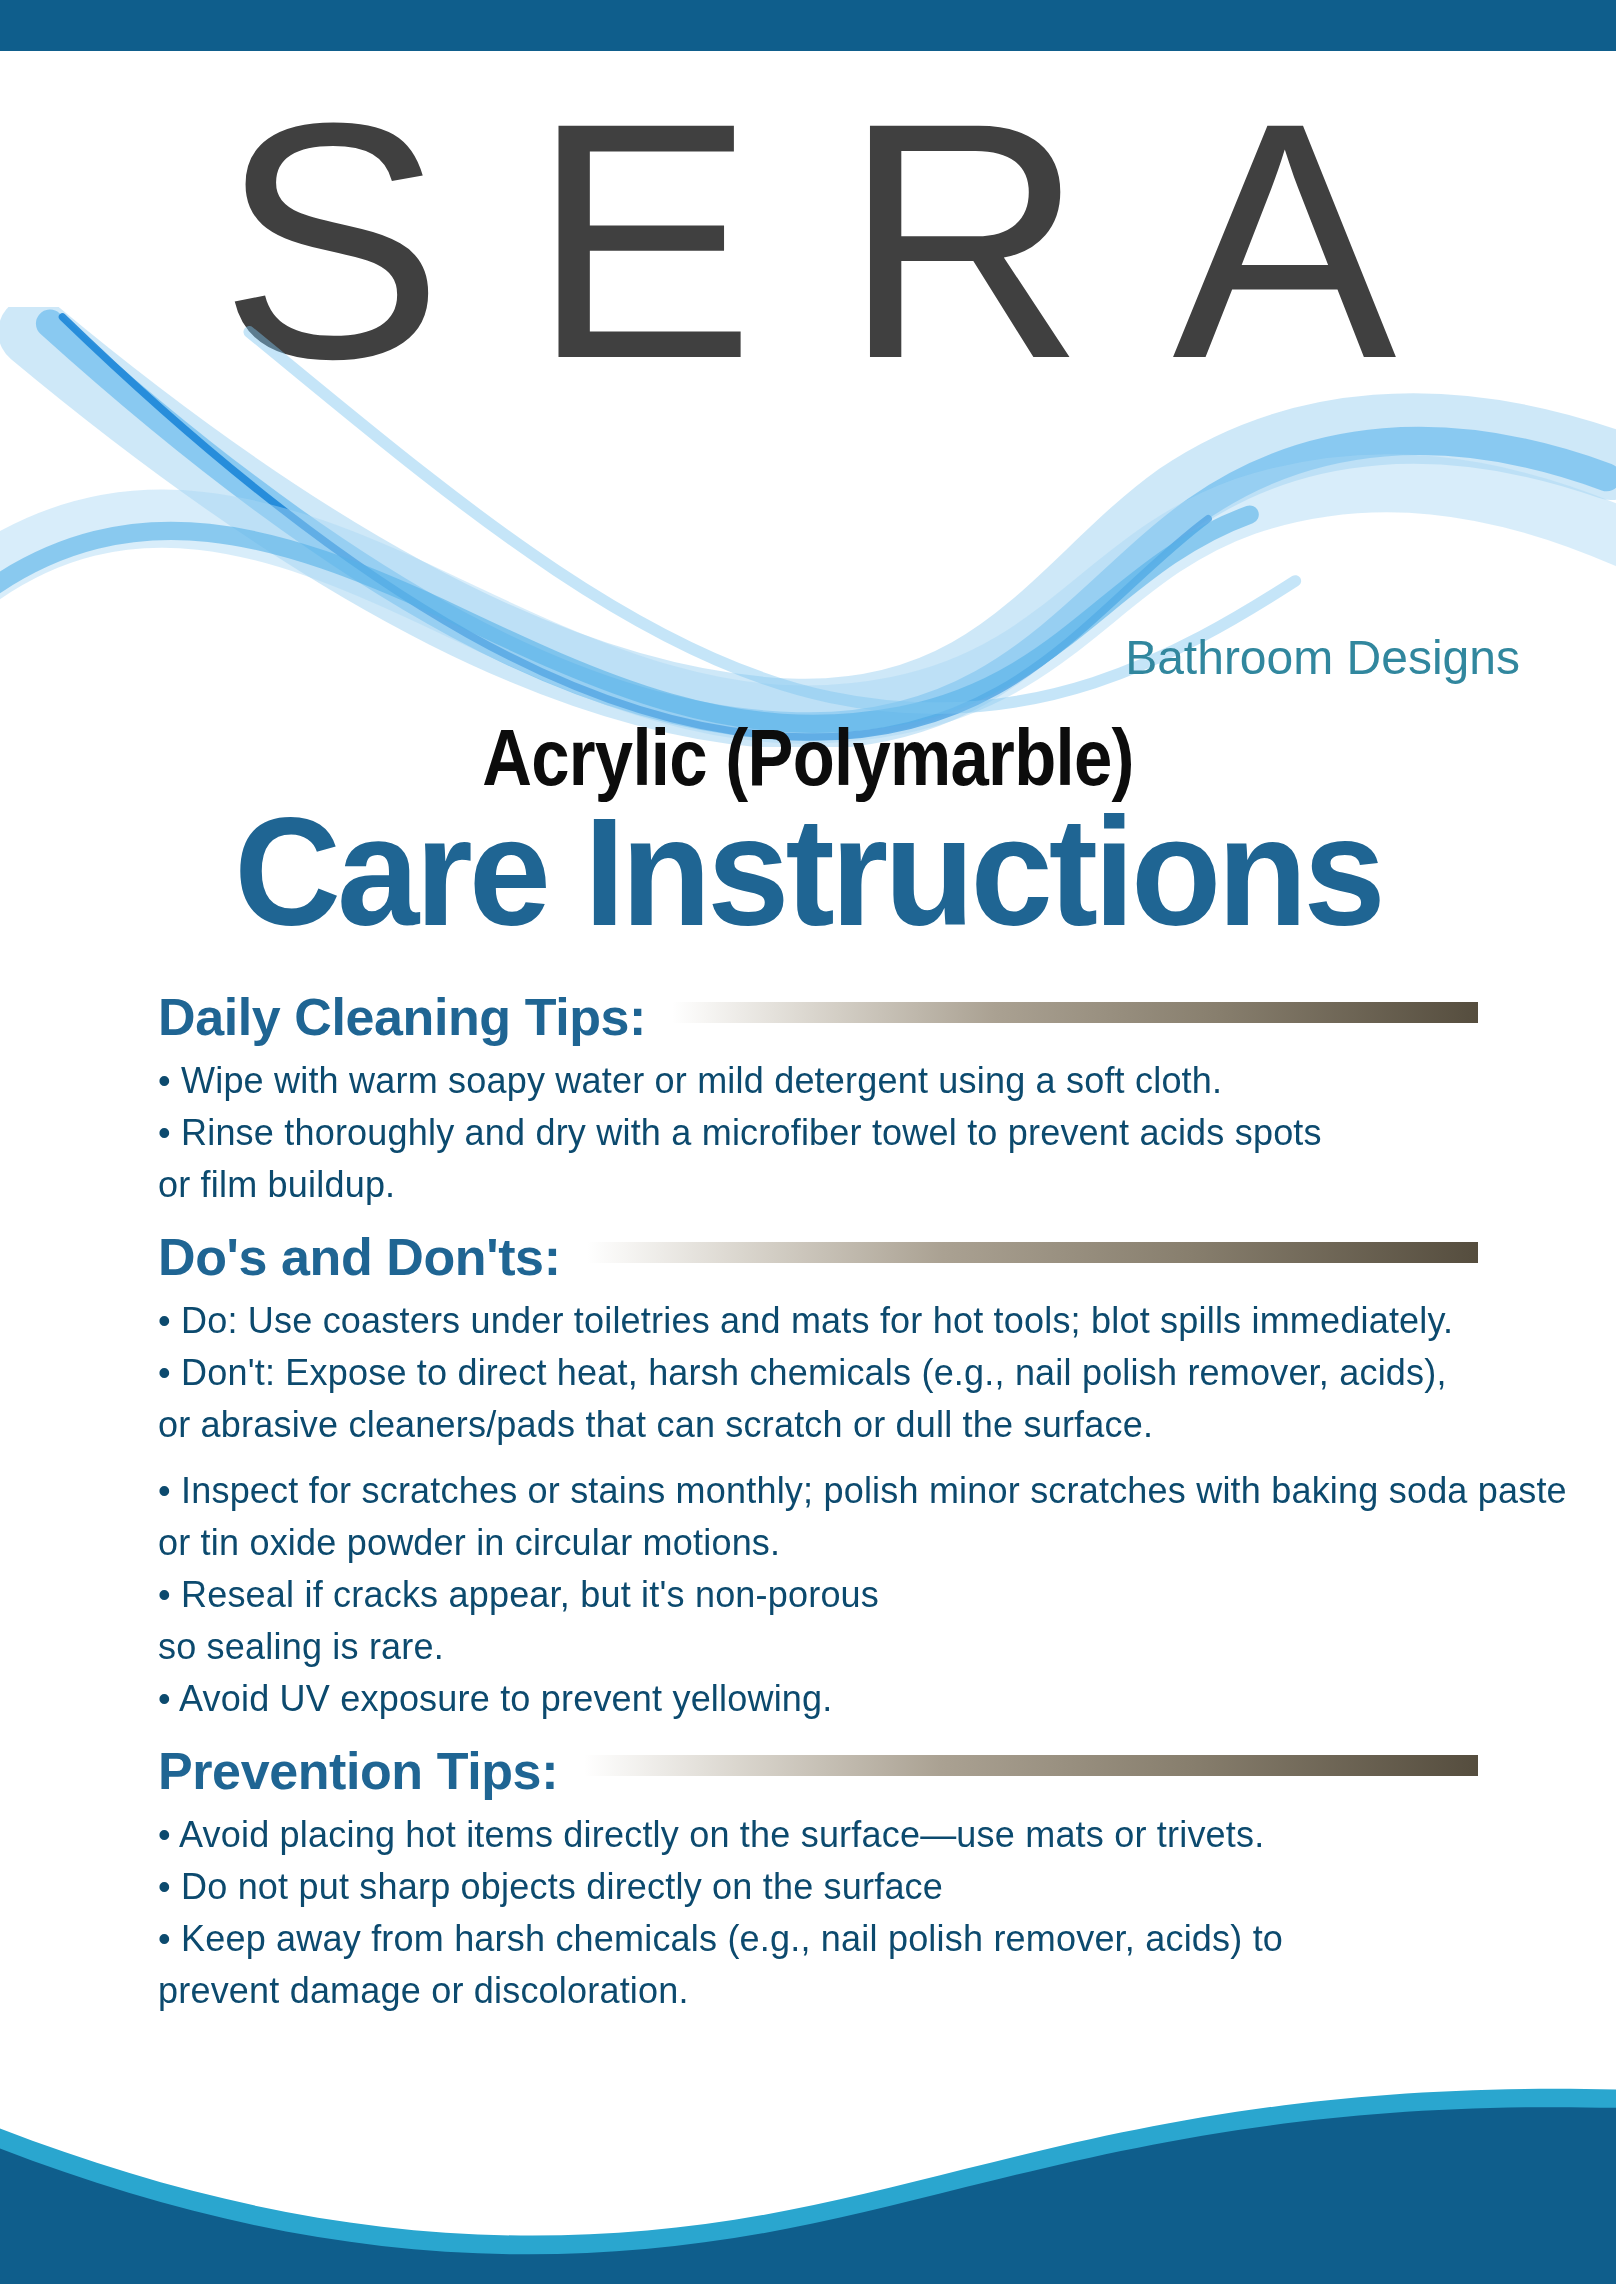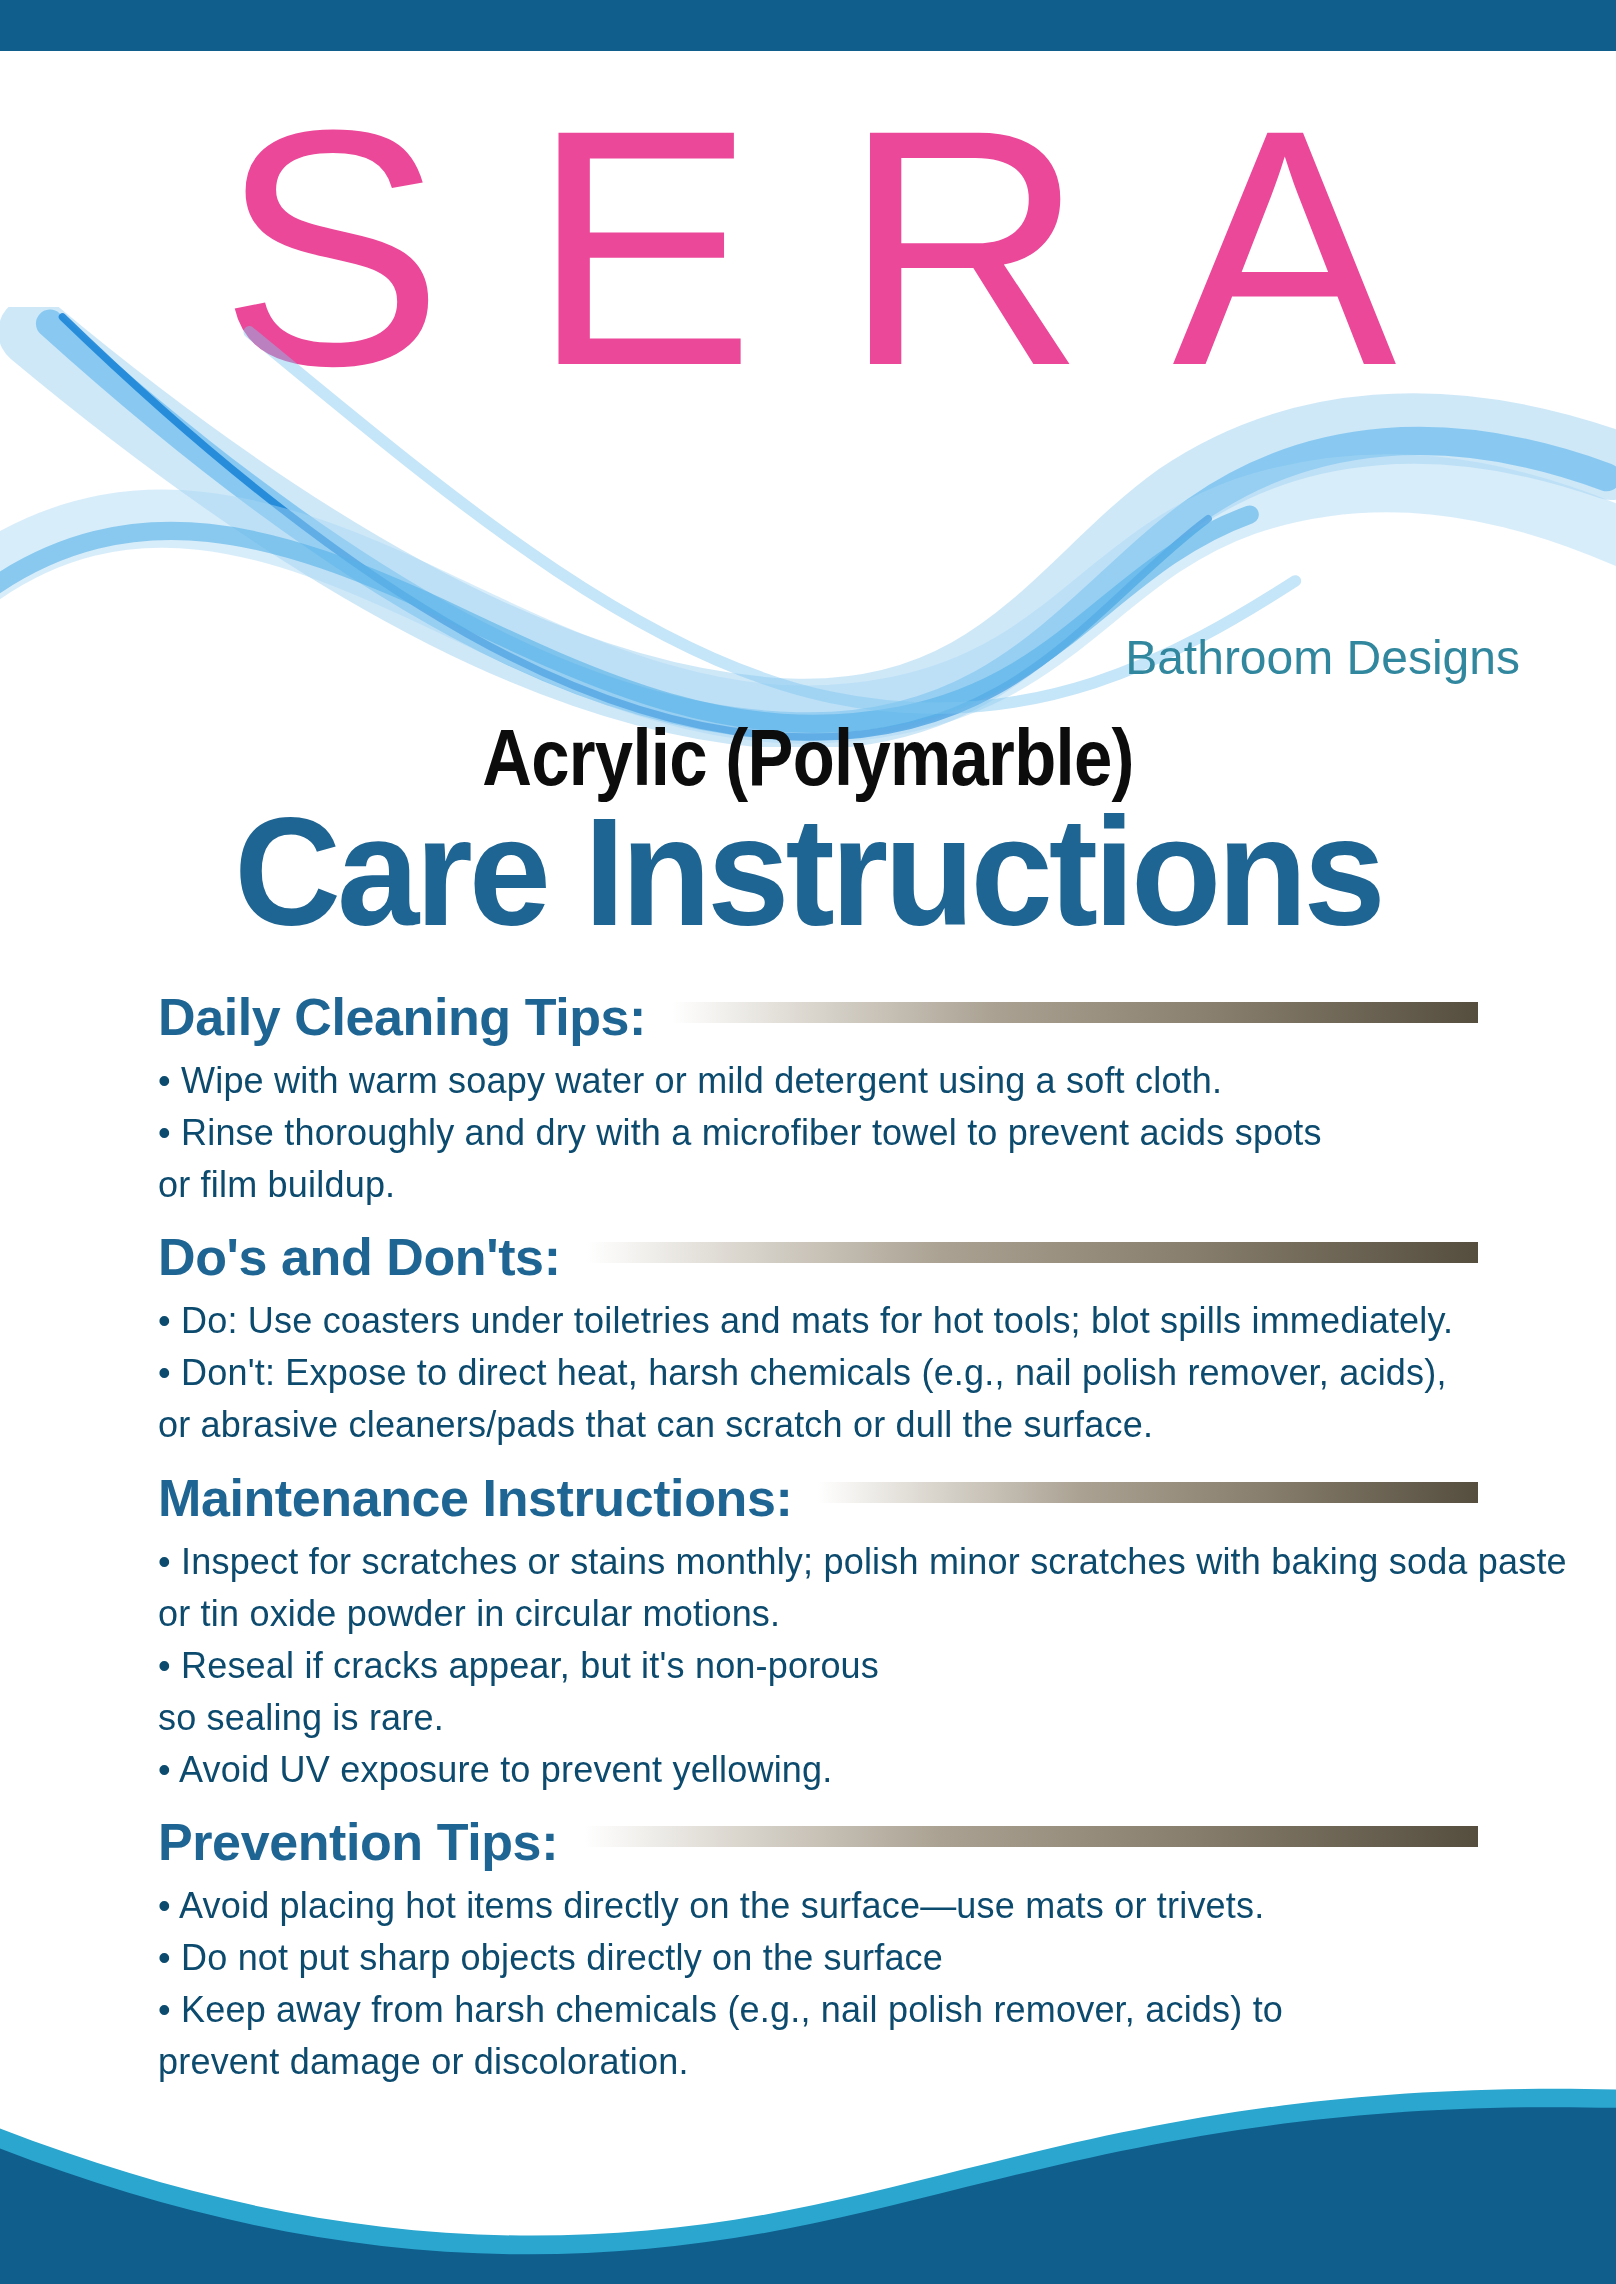--- a/index.html
+++ b/index.html
@@ -4,22 +4,22 @@
 <style>
   html,body{margin:0;padding:0;}
   body{
     width:1616px;height:2284px;position:relative;background:#ffffff;overflow:hidden;
     font-family:"Liberation Sans","DejaVu Sans",sans-serif;
   }
   
   .top-bar{position:absolute;top:0;left:0;width:100%;height:51px;background:var(--deep-blue,#0f5e8c);}
   
   .brand{
-    position:absolute;top:80px;left:0;width:100%;text-align:center;
-    font-size:336px;line-height:336px;font-weight:200;color:#ec4899;
+    position:absolute;top:73px;left:0;width:100%;text-align:center;
+    font-size:336px;line-height:336px;font-weight:200;color:#404040;
     letter-spacing:.26em;margin:0;white-space:nowrap;
   }
   .brand span{margin-right:-.26em;}
   
   .wave-art{position:absolute;top:307px;left:0;}
   
   .tagline{
     position:absolute;top:628px;left:0;width:1520px;text-align:right;
     font-size:48px;line-height:60px;color:var(--teal,#31879e);font-weight:400;
   }
@@ -98,24 +98,20 @@
       <div class="heading-rule"></div>
     </div>
     <div class="bullets">
       <div class="bullet-line">• Do: Use coasters under toiletries and mats for hot tools; blot spills immediately.</div>
       <div class="bullet-line">• Don't: Expose to direct heat, harsh chemicals (e.g., nail polish remover, acids),</div>
       <div class="bullet-line">or abrasive cleaners/pads that can scratch or dull the surface.</div>
     </div>
   </div>
 
   <div class="section">
-    <div class="section-head">
-      <div class="section-heading">Maintenance Instructions:</div>
-      <div class="heading-rule"></div>
-    </div>
     <div class="bullets">
       <div class="bullet-line">• Inspect for scratches or stains monthly; polish minor scratches with baking soda paste</div>
       <div class="bullet-line">or tin oxide powder in circular motions.</div>
       <div class="bullet-line">• Reseal if cracks appear, but it's non-porous</div>
       <div class="bullet-line">so sealing is rare.</div>
       <div class="bullet-line">• Avoid UV exposure to prevent yellowing.</div>
     </div>
   </div>
 
   <div class="section">

